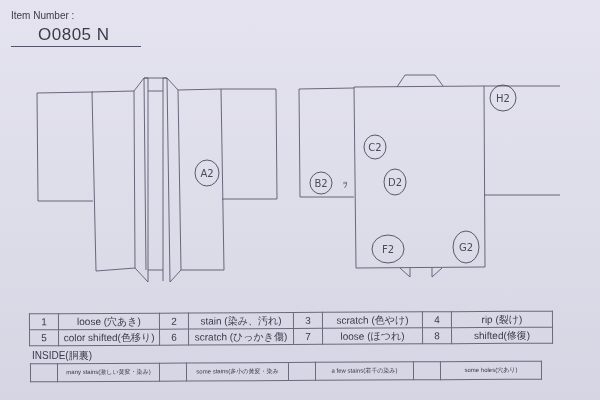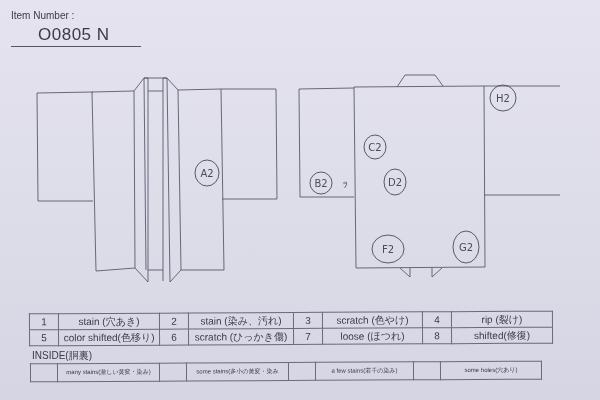--- a/index.html
+++ b/index.html
@@ -93,21 +93,21 @@
         <ellipse cx="466" cy="247" rx="13" ry="16"></ellipse>
         <text x="466" y="250.5" text-anchor="middle" font-size="10" fill="#4a4a5a" stroke="none" font-family="&quot;DejaVu Sans&quot;, sans-serif">G2</text>
       </g>
     <text x="343" y="188" font-size="9" fill="#4a4a5a" id="back-annot">ﾂ</text>
   </svg>
 
   <table class="legend-table">
     <tbody>
         <tr>
       <td class="num">1</td>
-      <td style="width:96px">stain (穴あき)</td>
+      <td style="width:96px">loose (穴あき)</td>
       <td class="num">2</td>
       <td style="width:100px">stain (染み、汚れ)</td>
       <td class="num">3</td>
       <td style="width:95px">scratch (色やけ)</td>
       <td class="num">4</td>
       <td style="width:96px">rip (裂け)</td>
     </tr>
     <tr>
       <td class="num">5</td>
       <td>color shifted(色移り)</td>

